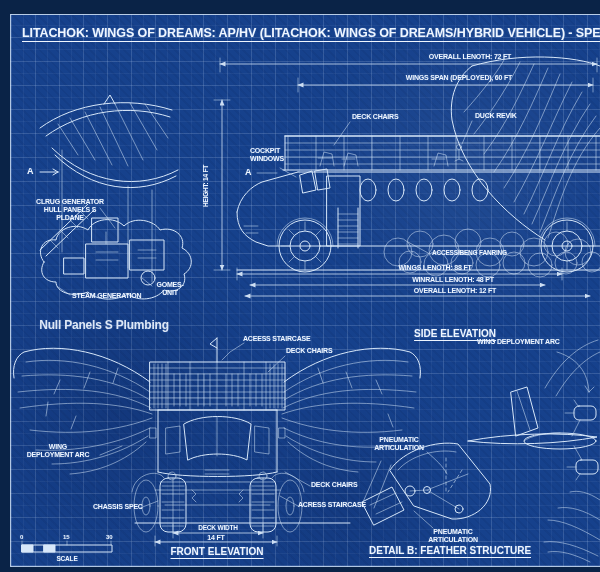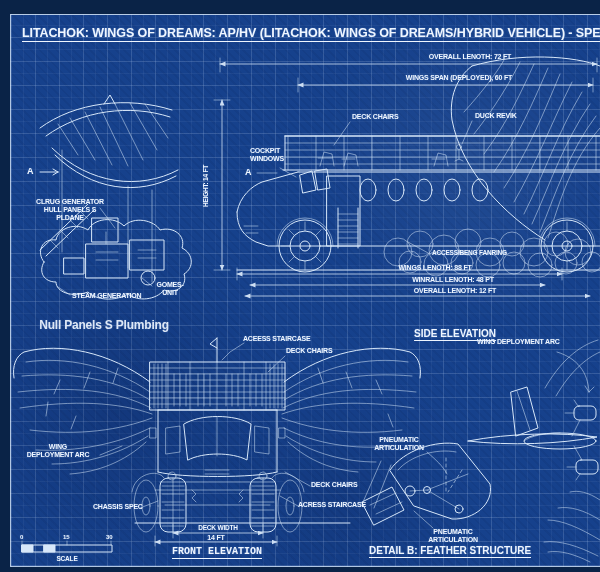--- a/index.html
+++ b/index.html
@@ -299,21 +299,21 @@
 
   <div class="lbl s7" style="left:243px;top:335px;">ACEESS STAIRCASE</div>
   <div class="lbl s7" style="left:286px;top:347px;">DECK CHAIRS</div>
   <div class="lbl s7" style="left:18px;top:443px;width:80px;text-align:center;">WING
 DEPLOYMENT ARC</div>
   <div class="lbl s7" style="left:93px;top:503px;">CHASSIS SPEC</div>
   <div class="lbl s7" style="left:311px;top:481px;">DECK CHAIRS</div>
   <div class="lbl s7" style="left:298px;top:501px;">ACRESS STAIRCASE</div>
   <div class="lbl c s65" style="left:218px;top:524px;">DECK WIDTH</div>
   <div class="lbl c s7" style="left:216px;top:534px;">14 FT</div>
-  <div class="lbl c t-sec u" style="left:217px;top:546px;font-family:Liberation Mono, monospace;">FRONT ELEVATION</div>
+  <div class="lbl c t-sec u" style="left:217px;top:546px;">FRONT ELEVATION</div>
 
   <div class="lbl s7" style="left:477px;top:338px;">WING DEPLOYMENT ARC</div>
   <div class="lbl s7" style="left:372px;top:436px;width:54px;text-align:center;">PNEUMATIC
 ARTICULATION</div>
   <div class="lbl s7" style="left:426px;top:528px;width:54px;text-align:center;">PNEUMATIC
 ARTICULATION</div>
   <div class="lbl t-sec u" style="left:369px;top:545px;text-align:center;">DETAIL B: FEATHER STRUCTURE</div>
 
   <div class="lbl s6" style="left:20px;top:534px;">0</div>
   <div class="lbl s6" style="left:63px;top:534px;">15</div>

